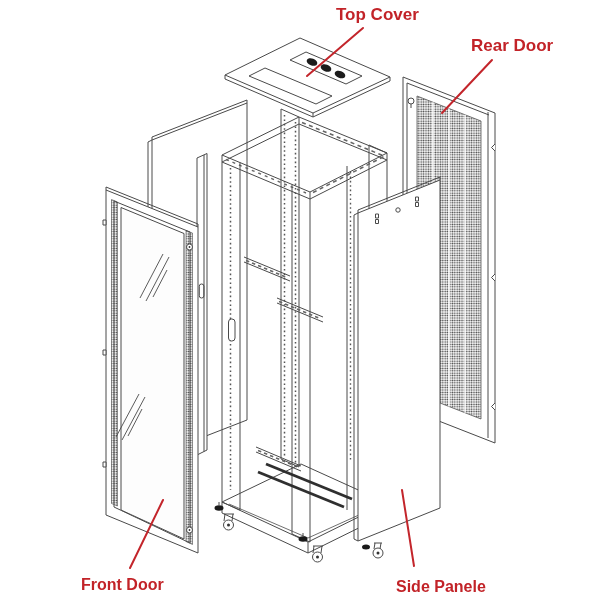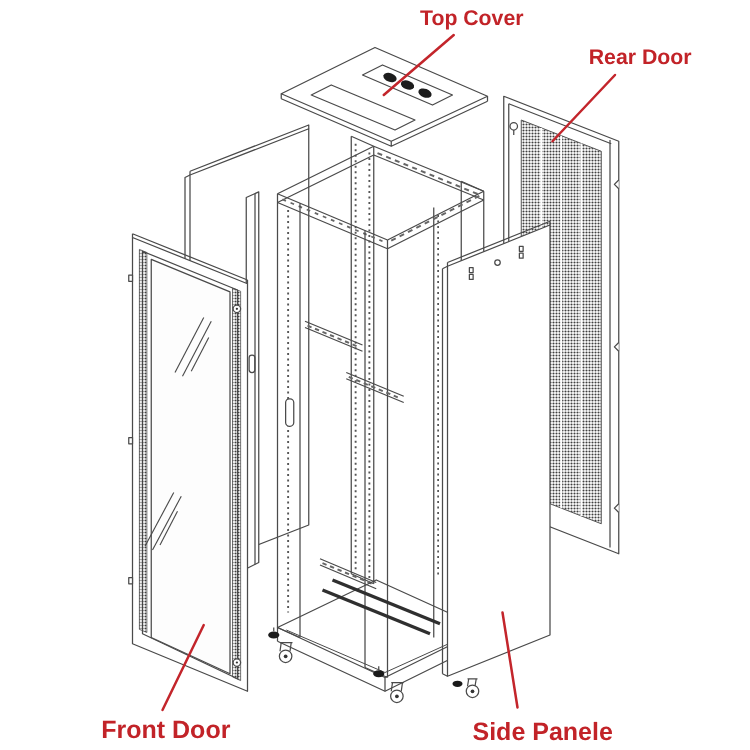--- a/index.html
+++ b/index.html
@@ -3,22 +3,22 @@
 <meta charset="utf-8">
 <style>
   html,body{margin:0;padding:0;background:#ffffff;}
   .canvas{position:relative;width:600px;height:600px;background:#ffffff;overflow:hidden;
           font-family:"Liberation Sans",sans-serif;}
   .canvas svg{position:absolute;left:0;top:0;}
   .part-label{position:absolute;font-weight:bold;font-size:17px;line-height:19px;
               color:#C22328;white-space:nowrap;}
   .lbl-top{left:336px;top:5px;}
   .lbl-rear{left:471px;top:36px;}
-  .lbl-front{left:81px;top:575px;font-size:20px;}
-  .lbl-side{left:378px;top:577px;font-size:20px;}
+  .lbl-front{left:81px;top:575px;font-size:16px;}
+  .lbl-side{left:396px;top:577px;font-size:16px;}
 </style>
 </head>
 <body>
 
 <div class="canvas">
 
 <svg width="600" height="600" viewBox="0 0 600 600">
   <defs>
     <pattern id="perfDots" width="2.4" height="2.4" patternUnits="userSpaceOnUse">
       <circle cx="1.2" cy="1.2" r="0.85" fill="#3f3f3f"></circle>

